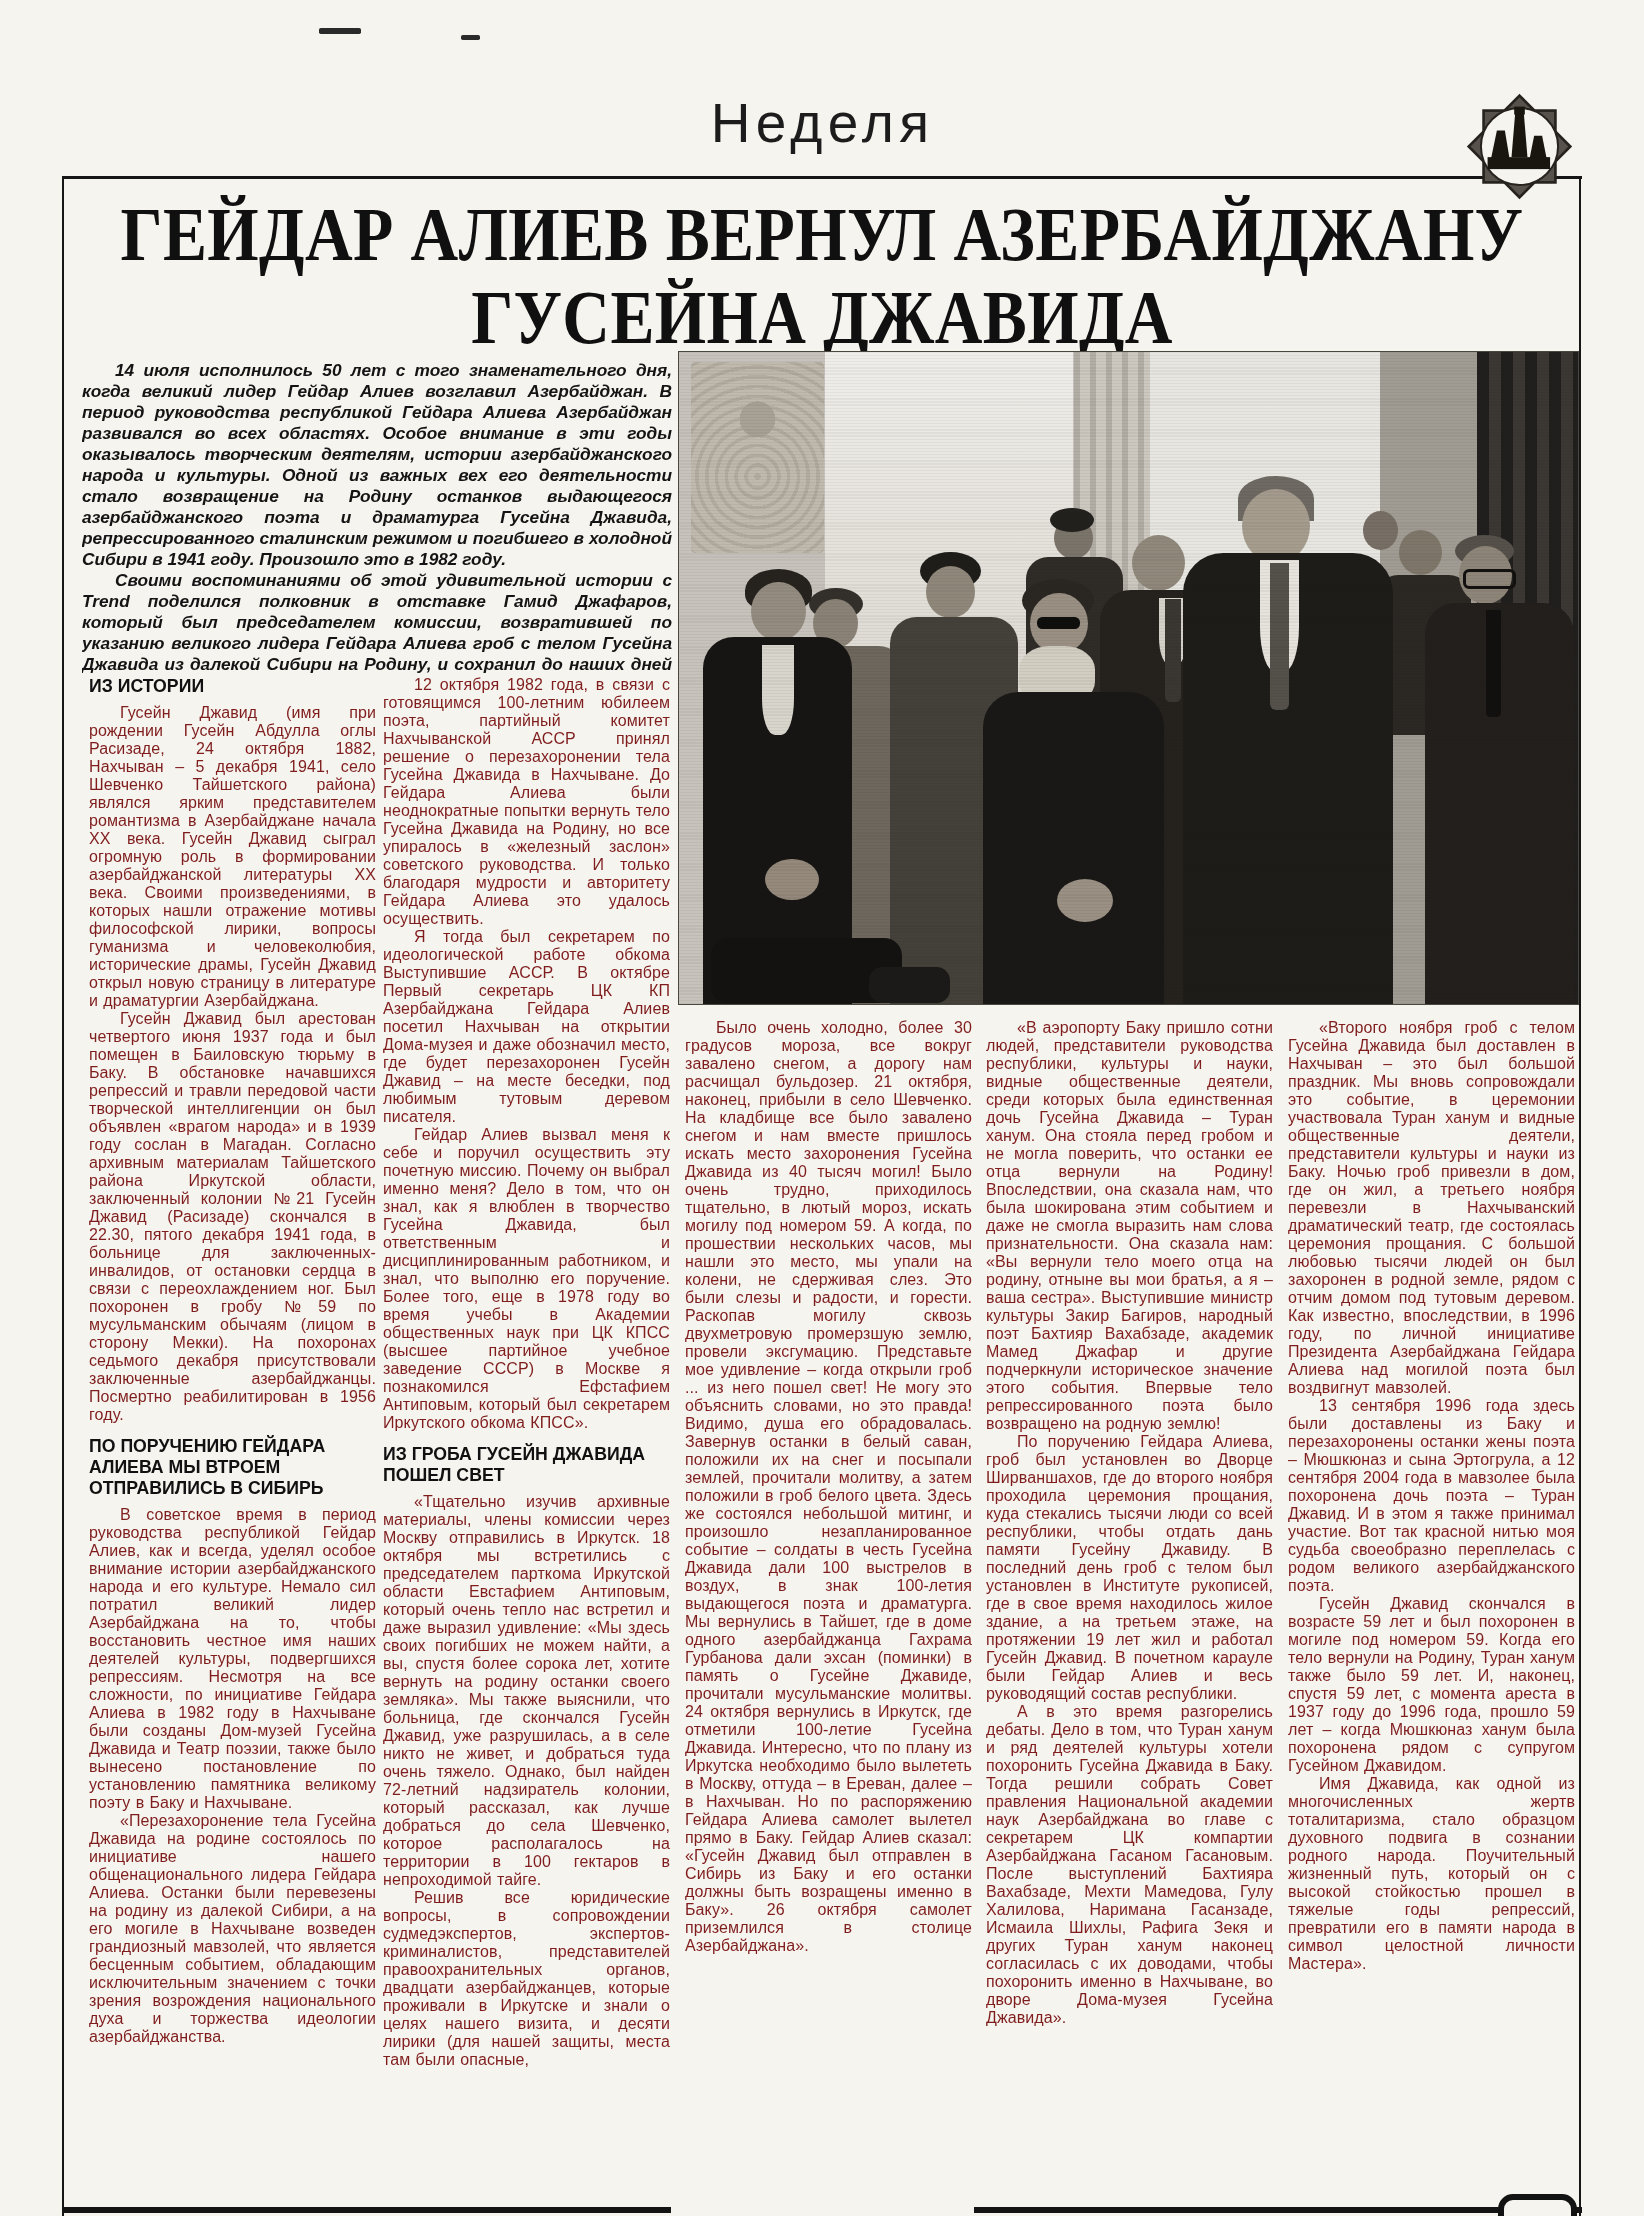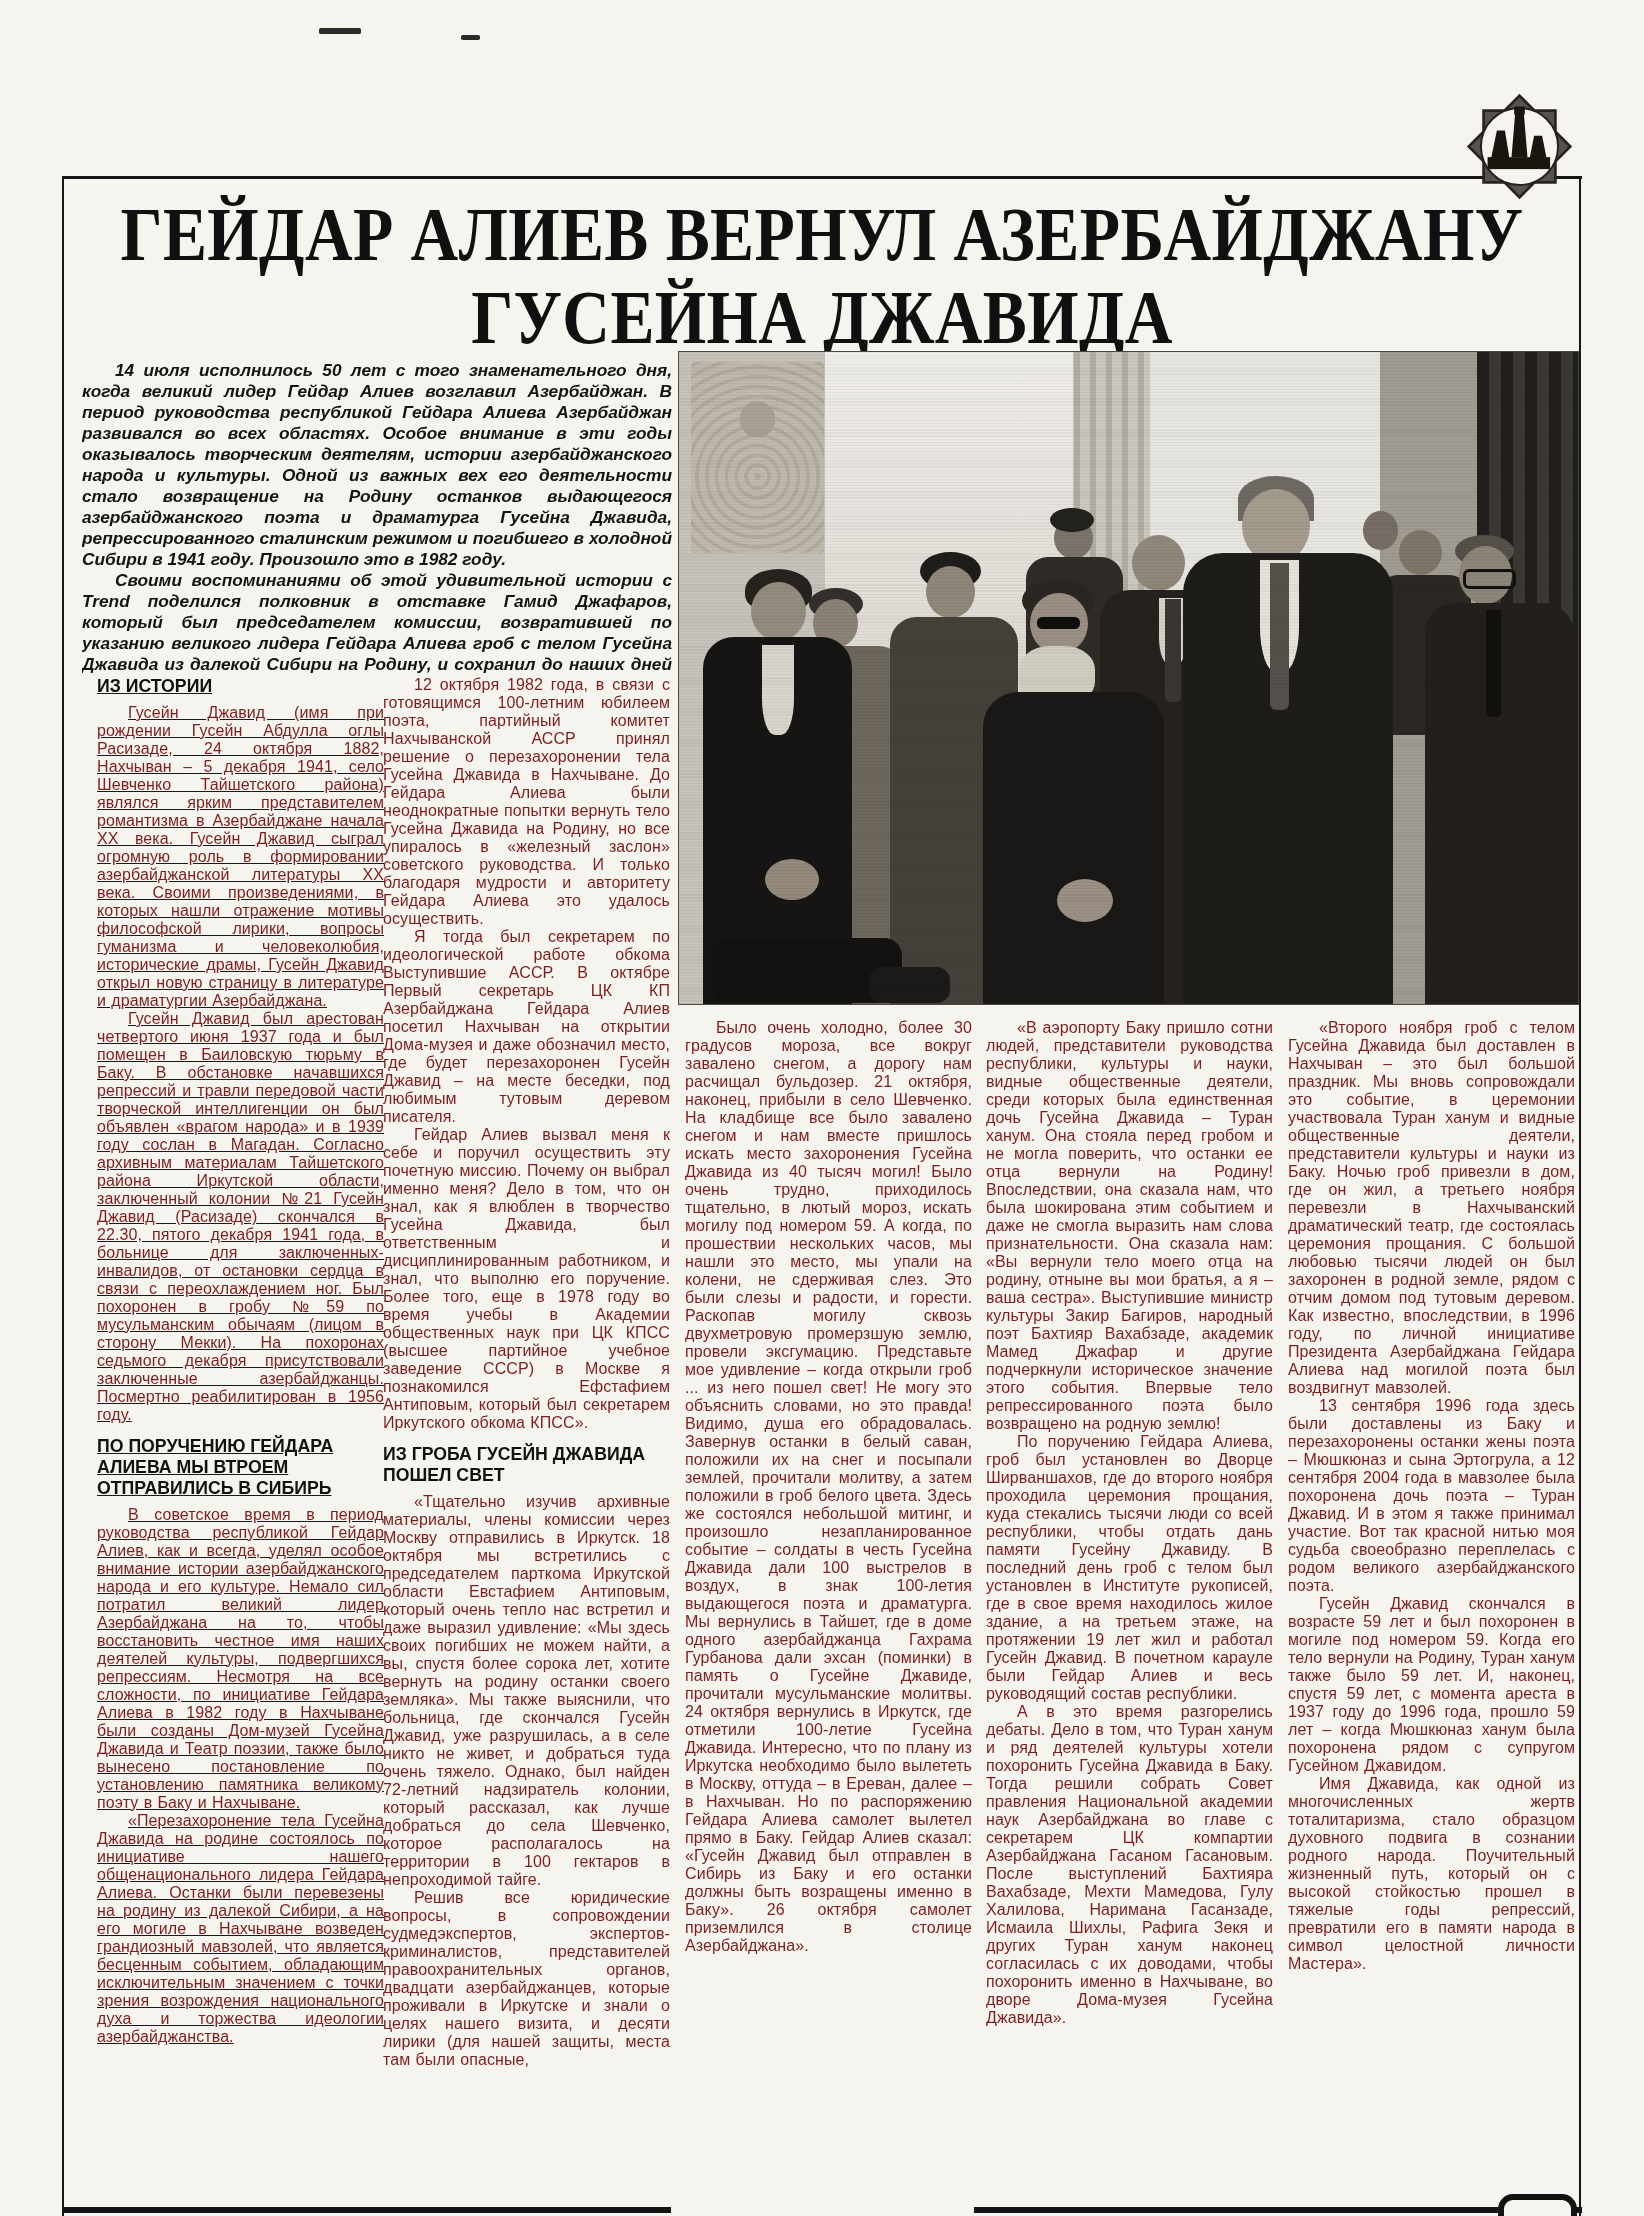--- a/index.html
+++ b/index.html
@@ -42,21 +42,21 @@
   .ph-grain{left:0;top:0;width:100%;height:100%;z-index:9;pointer-events:none;
           background:repeating-linear-gradient(0deg,rgba(20,18,15,.05) 0 1.3px,transparent 1.3px 3.1px);}
   .ph-figs{position:absolute;left:0;top:0;width:100%;height:100%;z-index:5;}
 
   
   .col{position:absolute;width:287px;overflow:hidden;}
   .col p{margin:0;text-indent:31px;font-size:16px;line-height:18px;text-align:justify;
          letter-spacing:0.1px;word-spacing:0.7px;color:#7f1d1d;}
   .col h3{margin:11.5px 0 7px 0;font-size:17.7px;line-height:21px;font-weight:bold;color:#111;}
   .col > :first-child{margin-top:0;}
-  .col1{left:97px;top:676px;height:1522px;text-decoration:underline;}
+  .col1{left:89px;top:676px;height:1522px;}
   .col2{left:383px;top:676px;height:1522px;}
   .col3{left:685px;top:1019px;height:1180px;}
   .col4{left:986px;top:1019px;height:1180px;}
   .col5{left:1288px;top:1019px;height:1180px;}
 
   
   .frule{position:absolute;left:62px;width:1520px;background:#141414;z-index:1;}
   .fr1{top:2207px;height:6.2px;}
   .fmast{position:absolute;left:0;top:2210px;width:1645px;text-align:center;z-index:2;}
   .fmast span{display:inline-block;background:#f6f4ef;padding:0 24.4px;
@@ -67,20 +67,21 @@
          font-family:"Liberation Serif",serif;font-weight:bold;font-size:67px;color:#0c0c0c;z-index:3;}
 </style>
 </head>
 <body>
 
 <div id="page">
 
   <div class="speck" style="left:319px;top:27.5px;width:42px;height:6.2px;"></div>
   <div class="speck" style="left:461px;top:35px;width:18.6px;height:5.3px;"></div>
 
+  <div class="kicker">Неделя</div>
 
   <svg class="logo" viewBox="0 0 100 100">
     <g fill="#57524b" stroke="#26231f" stroke-width="2">
       <rect x="23" y="23" width="54" height="54"></rect>
       <rect x="23" y="23" width="54" height="54" transform="rotate(45 50 50)"></rect>
     </g>
     <circle cx="50" cy="50" r="29" fill="#f6f4ef" stroke="#26231f" stroke-width="1.5"></circle>
     <g fill="#18160f">
       <polygon points="44,58 47,22 53,22 56,58"></polygon>
       <rect x="46" y="20" width="8" height="6"></rect>

